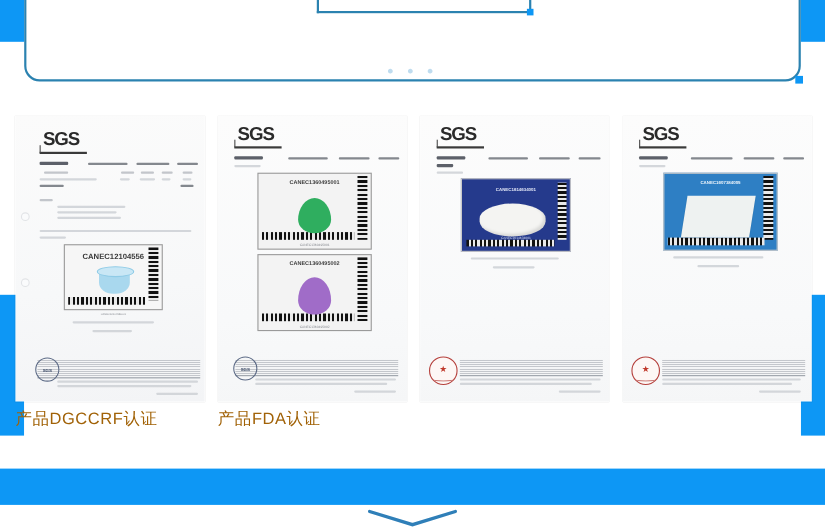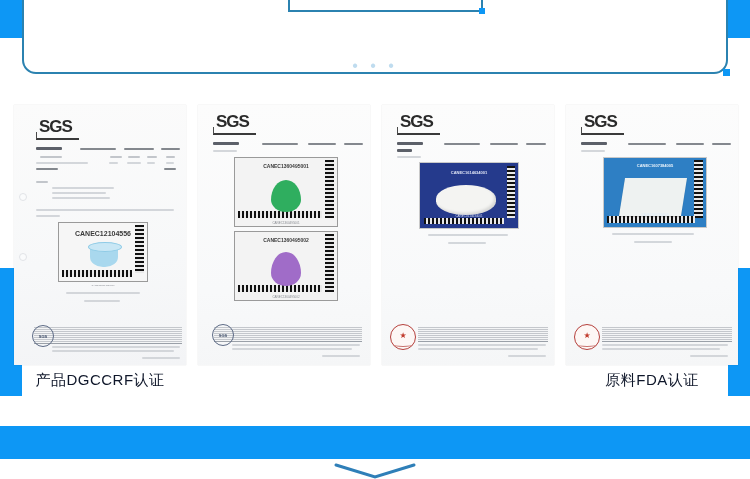--- a/index.html
+++ b/index.html
@@ -116,22 +116,22 @@
   .sgs-seal{position:absolute;border-radius:50%;border:1px solid #5d6b86;
       color:#41506b;font-size:4px;font-weight:bold;display:flex;align-items:center;justify-content:center;}
   .star-seal{position:absolute;border-radius:50%;border:1px solid #b5403c;background:#fdf7f5;}
   .star-seal .star{position:absolute;left:50%;top:46%;transform:translate(-50%,-50%);
       color:#c0392b;font-size:8px;line-height:1;}
   .star-seal .arc{position:absolute;left:2px;right:2px;bottom:2px;height:4px;
       border-bottom:1px solid #c8736f;border-radius:50%;}
 
   
   .cap{
-    position:absolute;top:266px;left:0;width:172px;text-align:center;
-    font-size:15px;color:#0f172a;letter-spacing:.5px;white-space:nowrap;
+    position:absolute;top:266px;left:0;width:172px;
+    font-size:15px;color:#a16207;letter-spacing:.5px;white-space:nowrap;
   }
 
   
   .footer-band{position:absolute;left:0;top:426px;width:750px;height:33px;background:#0d97f5;}
 
   
   .chev{position:absolute;left:0;right:0;top:462px;height:17px;}
   .chev svg{display:block;margin:0 auto;}
 </style>
 </head>
@@ -245,20 +245,21 @@
           <div class="photo-caption" style="bottom:1px;font-size:3px;">CANEC1360495002</div>
         </div>
 
         <div class="band" style="left:16px;top:222px;width:148px;height:14px;"></div>
         <div class="band-rule" style="left:16px;top:236px;width:148px;"></div>
         <div class="ln light" style="left:34px;top:239px;width:128px;height:2px;"></div>
         <div class="ln light" style="left:34px;top:243px;width:120px;height:2px;"></div>
         <div class="ln light" style="left:124px;top:250px;width:38px;height:2px;"></div>
         <div class="sgs-seal" style="left:14px;top:219px;width:20px;height:20px;">SGS</div>
       </div>
+      <div class="cap">产品FDA认证</div>
     </div>
 
     <div class="cert c2">
       <div class="scan paper-b">
         <div class="sgs" style="left:18px;top:8px;font-size:17px;">SGS</div>
         <div class="sgs-underline" style="left:15px;top:28px;width:43px;"></div>
         <div class="sgs-tick" style="left:15px;top:22px;"></div>
 
         <div class="hdr" style="left:15px;top:37px;width:26px;height:3px;"></div>
         <div class="hdr" style="left:15px;top:44px;width:15px;height:3px;"></div>
@@ -318,21 +319,20 @@
         <div class="band-rule" style="left:36px;top:236px;width:130px;"></div>
         <div class="ln light" style="left:36px;top:239px;width:126px;height:2px;"></div>
         <div class="ln light" style="left:36px;top:243px;width:118px;height:2px;"></div>
         <div class="ln light" style="left:124px;top:250px;width:38px;height:2px;"></div>
 
         <div class="star-seal" style="left:8px;top:219px;width:24px;height:24px;">
           <div class="star">★</div>
           <div class="arc"></div>
         </div>
       </div>
-      <div class="cap">原料FDA认证</div>
     </div>
 
   </div>
 
   <div class="footer-band"></div>
 
   <div class="chev">
     <svg width="86" height="17" viewBox="0 0 86 17">
       <path d="M4 3 L43 15 L82 3" fill="none" stroke="#2f7fb8" stroke-width="3" stroke-linecap="round"></path>
     </svg>

